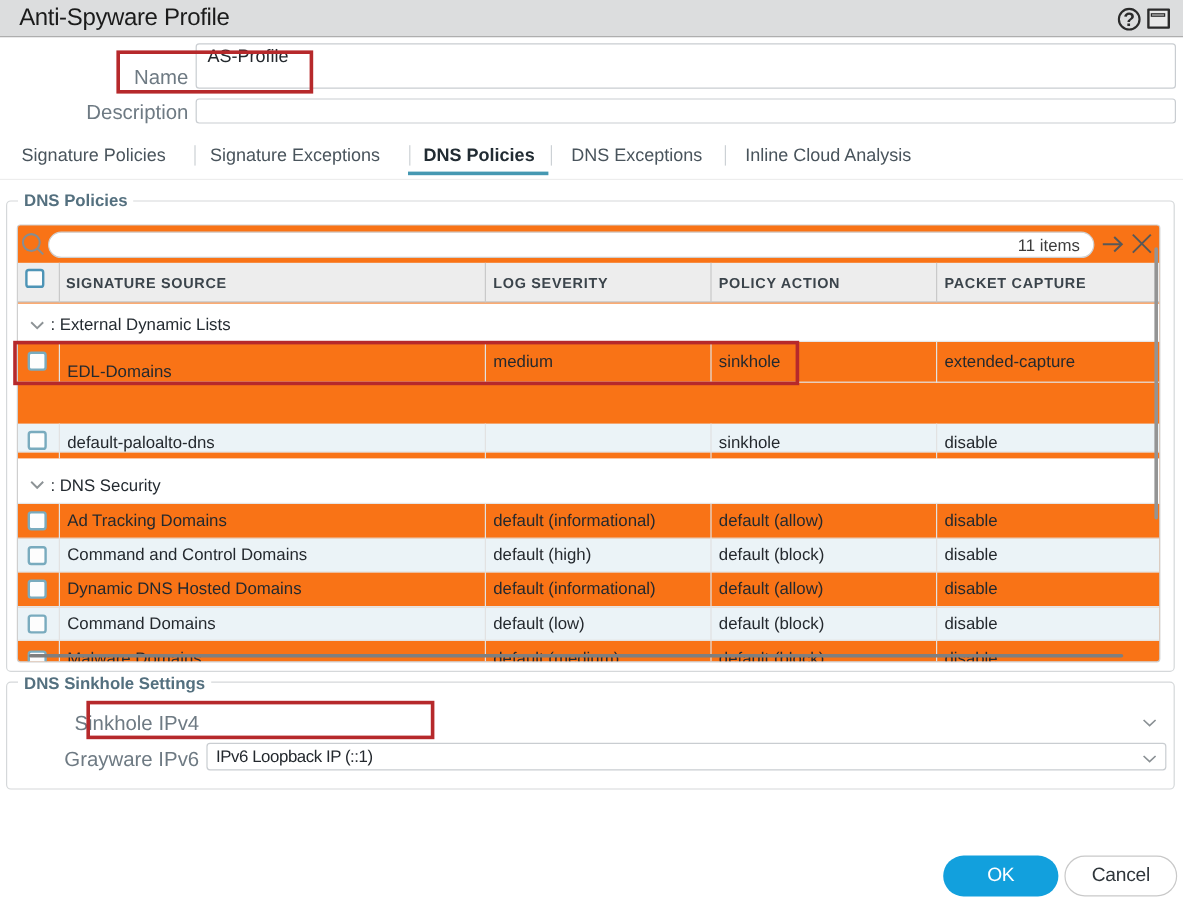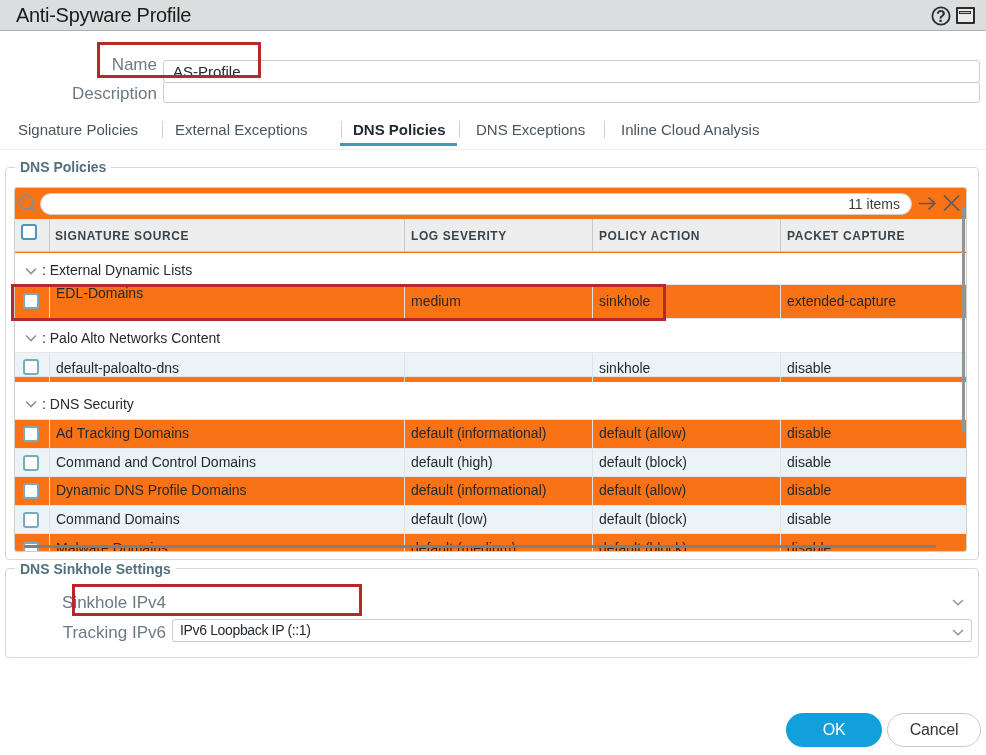--- a/index.html
+++ b/index.html
@@ -55,28 +55,28 @@
   <div class="abs" id="title">Anti-Spyware Profile</div>
   <svg class="abs" style="left:931px; top:6px;" width="20" height="20" viewBox="0 0 20 20">
     <circle cx="10" cy="10" r="8.6" fill="none" stroke="#2b2b2b" stroke-width="1.8"></circle>
     <text x="10" y="15.6" font-size="16" font-weight="bold" fill="#2b2b2b" text-anchor="middle" font-family="Liberation Sans">?</text>
   </svg>
   <div class="abs" style="left:956px; top:7px; width:19px; height:17px; border:2px solid #2b2b2b; border-radius:1px; background:#e9e9e9;">
     <div style="position:absolute; left:1px; top:2px; width:12px; height:3px; border:1px solid #2e2e2e; background:#c4c4c4;"></div>
   </div>
 
   <div class="abs lbl" style="left:0px; top:55px; width:157px;">Name</div>
-  <div class="abs inp" style="left:163px; top:60px; width:817px; height:23px; line-height:21px;">AS-Profile</div>
+  <div class="abs inp" style="left:163px; top:36px; width:817px; height:38px; line-height:21px;">AS-Profile</div>
   <div class="abs lbl" style="left:0px; top:84px; width:157px;">Description</div>
   <div class="abs inp" style="left:163px; top:81.5px; width:817px; height:21px;"></div>
   <div class="abs redbox" style="left:97px; top:42px; width:164px; height:36px;"></div>
 
   <div class="abs tab" style="left:18px; top:121px;">Signature Policies</div>
   <div class="abs tabsep" style="left:162px;"></div>
-  <div class="abs tab" style="left:175px; top:121px;">External Exceptions</div>
+  <div class="abs tab" style="left:175px; top:121px;">Signature Exceptions</div>
   <div class="abs tabsep" style="left:341px;"></div>
   <div class="abs tab active" style="left:353px; top:121px;">DNS Policies</div>
   <div class="abs tabsep" style="left:459px;"></div>
   <div class="abs tab" style="left:476px; top:121px;">DNS Exceptions</div>
   <div class="abs tabsep" style="left:604px;"></div>
   <div class="abs tab" style="left:621px; top:121px;">Inline Cloud Analysis</div>
   <div class="abs" style="left:340px; top:143px; width:117px; height:3px; background:#4598b2;"></div>
   <div class="abs" style="left:0px; top:149px; width:986px; height:1px; background:#ededed;"></div>
 
   <div class="abs fs" style="left:5px; top:167px; width:974px; height:393px;"></div>
@@ -114,35 +114,29 @@
     <div class="abs row grouprow" style="top:64.5px; height:32.5px;">
       <svg class="abs" style="left:10px; top:14px;" width="12" height="8" viewBox="0 0 12 8">
           <polyline points="1,1.5 6,6.5 11,1.5" fill="none" stroke="#8d9396" stroke-width="1.6"></polyline>
         </svg>
       <div class="abs grouptext" style="left:27px; top:9px;">: External Dynamic Lists</div>
     </div>
 
     <div class="abs row datarow" style="top:97px; height:33.5px;">
       <div class="abs cb" style="left:7.5px; top:8px;"></div>
       <div class="abs csep" style="left:33.5px; height:33.5px;"></div>
-      <div class="abs cell" style="left:41px; top:0;">EDL-Domains</div>
+      <div class="abs cell" style="left:41px; top:16px;">EDL-Domains</div>
       <div class="abs csep" style="left:389px; height:33.5px;"></div>
       <div class="abs cell" style="left:396px; top:8px;">medium</div>
       <div class="abs csep" style="left:577px; height:33.5px;"></div>
       <div class="abs cell" style="left:584px; top:8px;">sinkhole</div>
       <div class="abs csep" style="left:765px; height:33.5px;"></div>
       <div class="abs cell" style="left:772px; top:8px;">extended-capture</div>
     </div>
 
-    <div class="abs row grouprow" style="top:130.5px; height:34px;">
-      <svg class="abs" style="left:10px; top:15px;" width="12" height="8" viewBox="0 0 12 8">
-          <polyline points="1,1.5 6,6.5 11,1.5" fill="none" stroke="#8d9396" stroke-width="1.6"></polyline>
-        </svg>
-      <div class="abs grouptext" style="left:27px; top:11px;">: Palo Alto Networks Content</div>
-    </div>
 
     <div class="abs row datarow blue" style="top:164.5px; height:24px;">
       <div class="abs cb" style="left:7.5px; top:6px;"></div>
       <div class="abs csep" style="left:33.5px; height:29px;"></div>
       <div class="abs cell" style="left:41px; top:7px;">default-paloalto-dns</div>
       <div class="abs csep" style="left:389px; height:29px;"></div>
       <div class="abs csep" style="left:577px; height:29px;"></div>
       <div class="abs cell" style="left:584px; top:7px;">sinkhole</div>
       <div class="abs csep" style="left:765px; height:29px;"></div>
       <div class="abs cell" style="left:772px; top:7px;">disable</div>
@@ -175,21 +169,21 @@
       <div class="abs cell" style="left:396px; top:5px;">default (high)</div>
       <div class="abs csep" style="left:577px; height:28.5px;"></div>
       <div class="abs cell" style="left:584px; top:5px;">default (block)</div>
       <div class="abs csep" style="left:765px; height:28.5px;"></div>
       <div class="abs cell" style="left:772px; top:5px;">disable</div>
     </div>
 
     <div class="abs row datarow" style="top:289px; height:28.5px;">
       <div class="abs cb" style="left:7.5px; top:6px;"></div>
       <div class="abs csep" style="left:33.5px; height:28.5px;"></div>
-      <div class="abs cell" style="left:41px; top:5px;">Dynamic DNS Profile Domains</div>
+      <div class="abs cell" style="left:41px; top:5px;">Dynamic DNS Hosted Domains</div>
       <div class="abs csep" style="left:389px; height:28.5px;"></div>
       <div class="abs cell" style="left:396px; top:5px;">default (informational)</div>
       <div class="abs csep" style="left:577px; height:28.5px;"></div>
       <div class="abs cell" style="left:584px; top:5px;">default (allow)</div>
       <div class="abs csep" style="left:765px; height:28.5px;"></div>
       <div class="abs cell" style="left:772px; top:5px;">disable</div>
     </div>
 
     <div class="abs row datarow blue" style="top:317.5px; height:28.5px;">
       <div class="abs cb" style="left:7.5px; top:6px;"></div>
@@ -223,21 +217,21 @@
 
   <div class="abs fs" style="left:5px; top:568px; width:974px; height:90px;"></div>
   <div class="abs legend" style="left:15px; top:561px;">DNS Sinkhole Settings</div>
 
   <div class="abs lbl" style="left:0px; top:593px; width:166px;">Sinkhole IPv4</div>
   <svg class="abs" style="left:951.5px; top:598.5px;" width="12" height="7" viewBox="0 0 12 7">
       <polyline points="1,1 6,5.7 11,1" fill="none" stroke="#8a9094" stroke-width="1.4"></polyline>
     </svg>
   <div class="abs redbox" style="left:72px; top:584px; width:290px; height:32px;"></div>
 
-  <div class="abs lbl" style="left:0px; top:623px; width:166px;">Tracking IPv6</div>
+  <div class="abs lbl" style="left:0px; top:623px; width:166px;">Grayware IPv6</div>
   <div class="abs sel" style="left:172px; top:619px; width:800px; height:23px; line-height:21px;">IPv6 Loopback IP (::1)</div>
   <svg class="abs" style="left:951.5px; top:628.5px;" width="12" height="7" viewBox="0 0 12 7">
       <polyline points="1,1 6,5.7 11,1" fill="none" stroke="#8a9094" stroke-width="1.4"></polyline>
     </svg>
 
   <div class="abs btn" style="left:887px; top:713px; width:94px; height:34px; background:#fff; border:1px solid #c9c9c9; color:#2f363b; line-height:32px;">Cancel</div>
   <div class="abs btn" style="left:786px; top:713px; width:96px; height:34px; background:#12a0dd; color:#fff; line-height:34px;">OK</div>
 
 </div>
 

